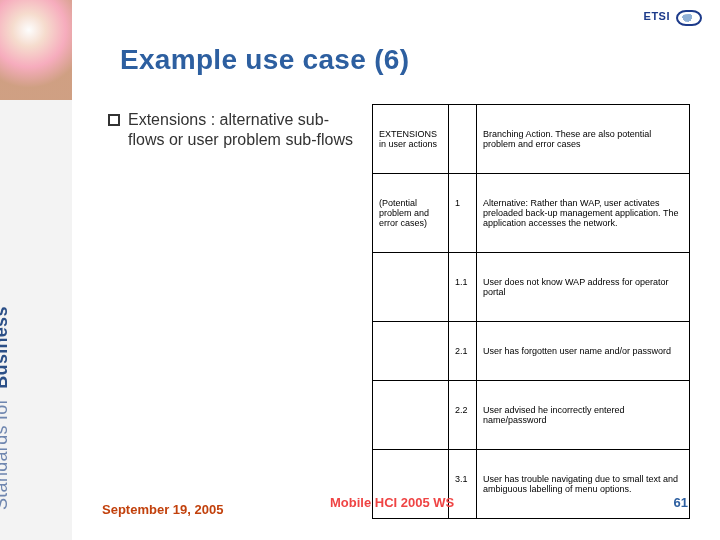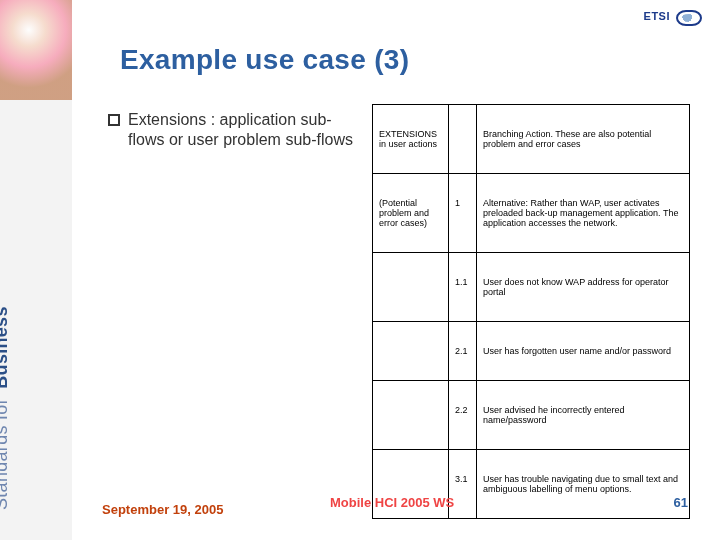--- a/index.html
+++ b/index.html
@@ -83,26 +83,26 @@
       <span class="thin">Standards for</span>
       <span>Business</span>
     </div>
   </div>
 
   <div class="logo">
     <span>ETSI</span>
     <span class="etsi-mark"></span>
   </div>
 
-  <div class="title">Example use case (3)</div>
+  <div class="title">Example use case (6)</div>
 
   <div class="bullet-block">
     <div class="bullet-row">
       <span class="bullet-mark"></span>
-      <span>Extensions : application sub-flows or user problem sub-flows</span>
+      <span>Extensions : alternative sub-flows or user problem sub-flows</span>
     </div>
   </div>
 
   <table class="table">
     <tbody>
         <tr class="header">
       <td class="c0">EXTENSIONS in user actions</td>
       <td class="c1 empty"></td>
       <td class="c2">Branching Action. These are also potential problem and error cases</td>
     </tr>

